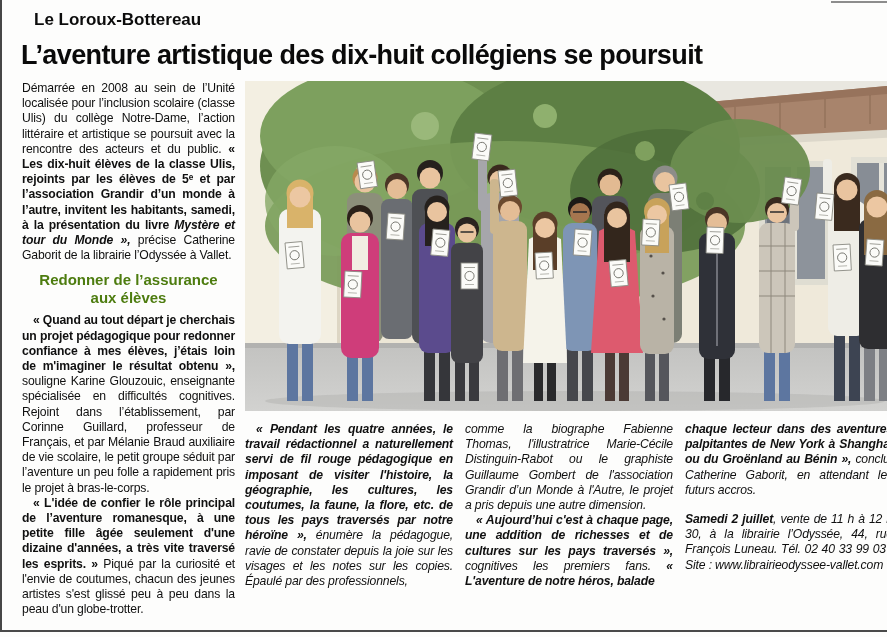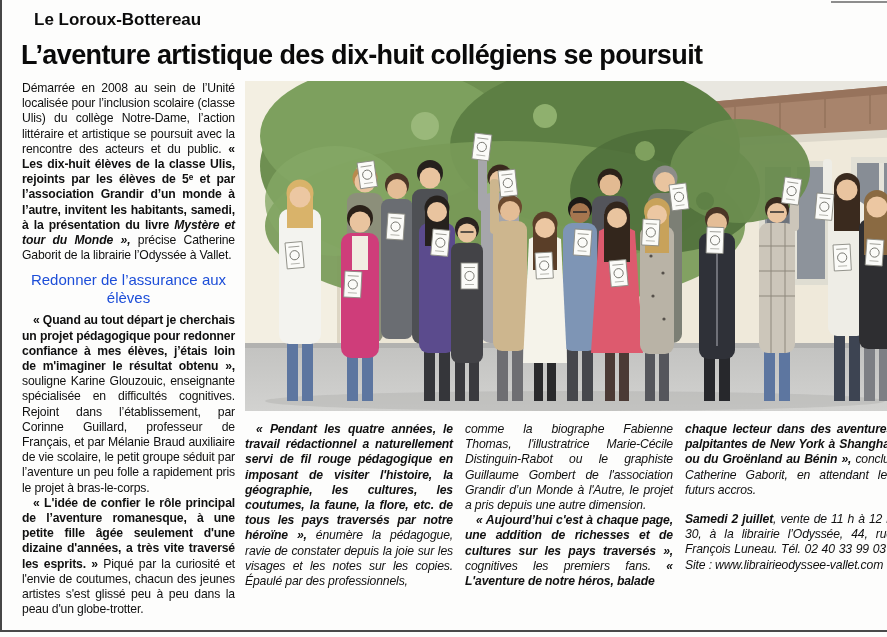--- a/index.html
+++ b/index.html
@@ -15,21 +15,21 @@
   .page{position:absolute;left:11px;top:0;width:887px;height:637px;box-sizing:border-box;padding:6px 6px 0 10px;}
   .kicker{font-size:17px;font-weight:bold;margin:4px 0 0 13px;color:#0c0c0c;}
   .headline{font-size:27px;font-weight:bold;letter-spacing:-0.6px;margin:10px 0 10px 0;white-space:nowrap;color:#0a0a0a;}
   .content{display:flex;margin-left:1px;}
   .col-left{width:213px;flex:none;margin-right:10px;}
   .main{width:654px;flex:none;display:flex;flex-direction:column;}
   .para{font-size:12.2px;line-height:15.2px;letter-spacing:-0.15px;text-align:justify;margin:0;}
   .para.indent{text-indent:11px;}
   .run-b{font-weight:bold;}
   .run-bi{font-weight:bold;font-style:italic;}
-  .subhead{font-size:15px;font-weight:normal;text-align:center;margin:8px 4px 6px 4px;line-height:18px;color:#1d4ed8;}
+  .subhead{font-size:15px;font-weight:bold;text-align:center;margin:8px 4px 6px 4px;line-height:18px;color:#4d7c0f;}
   .photo{width:654px;height:330px;position:relative;background:#e7e1d2;overflow:hidden;flex:none;}
   .photo svg{display:block;}
   .caption{font-style:italic;font-size:13px;line-height:15.5px;margin:5px 4px 0 2px;color:#1b1b1b;}
   .bottom-cols{display:flex;margin-top:11px;}
   .bcol{width:208px;flex:none;font-style:italic;}
   .bcol + .bcol{margin-left:12px;}
   .info-para{margin-top:14px;}
 </style>
 </head>
 <body>

